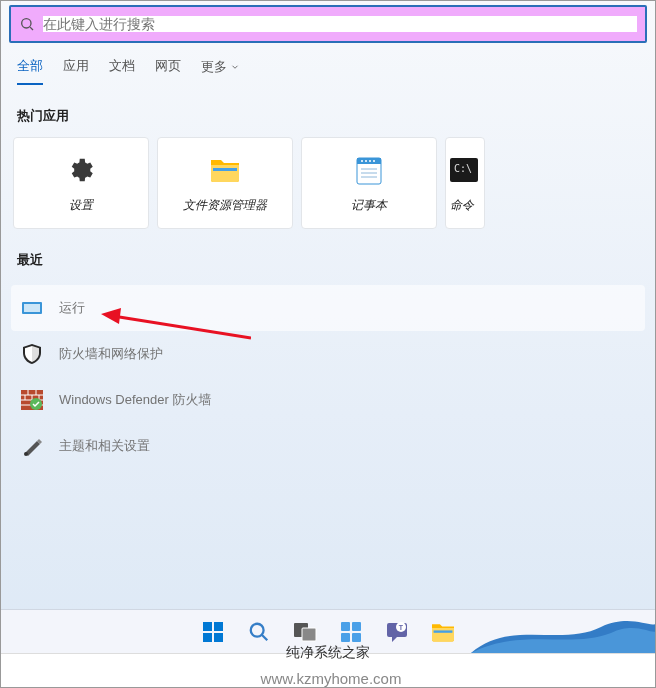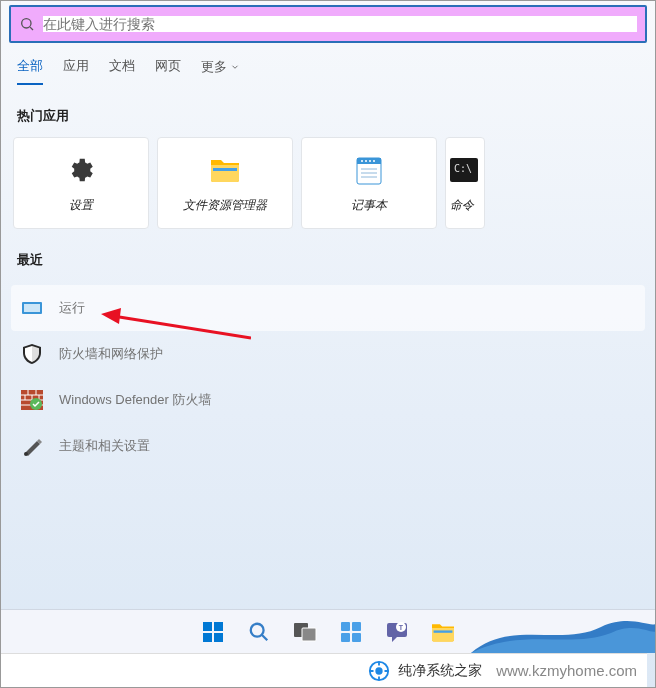--- a/index.html
+++ b/index.html
@@ -66,25 +66,25 @@
       border-top: 1px solid #d0d7e2;
       display: flex; align-items: center; justify-content: center;
       gap: 6px;
     }
     .tb-btn {
       width: 40px; height: 40px; border-radius: 4px;
       display: flex; align-items: center; justify-content: center;
       cursor: pointer;
     }
     .watermark {
-      position: absolute; left: 0; right: 8px; bottom: 0;
+      position: absolute; left: 0; right: 0; bottom: 0;
       height: 34px; background: #fff; border-top: 1px solid #ddd;
       display: flex; align-items: center; justify-content: flex-end;
       padding: 0 10px; gap: 8px;
-      font-size: 14px; color: #333; font-weight: 500;
+      font-size: 14px; color: #333; font-weight: 500; flex-direction: column;
     }
     .watermark .url { font-size: 15px; color: #888; font-weight: 400; margin-left: 6px;}
     .wave-line {
       position:absolute; bottom:34px; left:0; right:0; height:44px;
       pointer-events:none;
     }
   </style>
 </head>
 <body>
 

